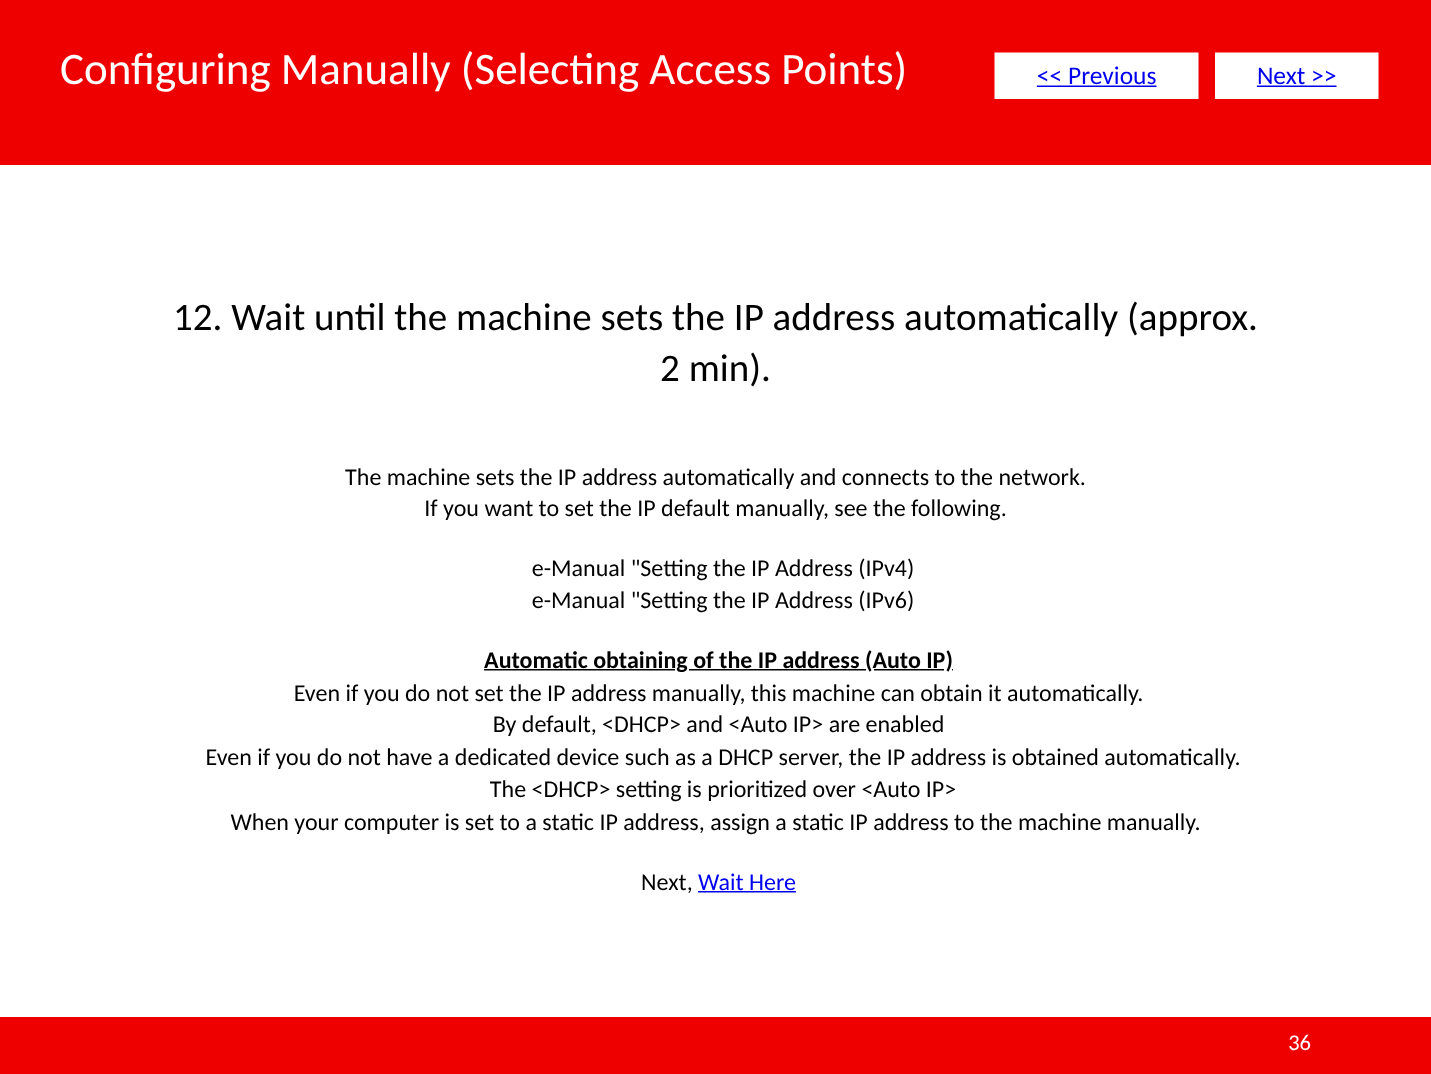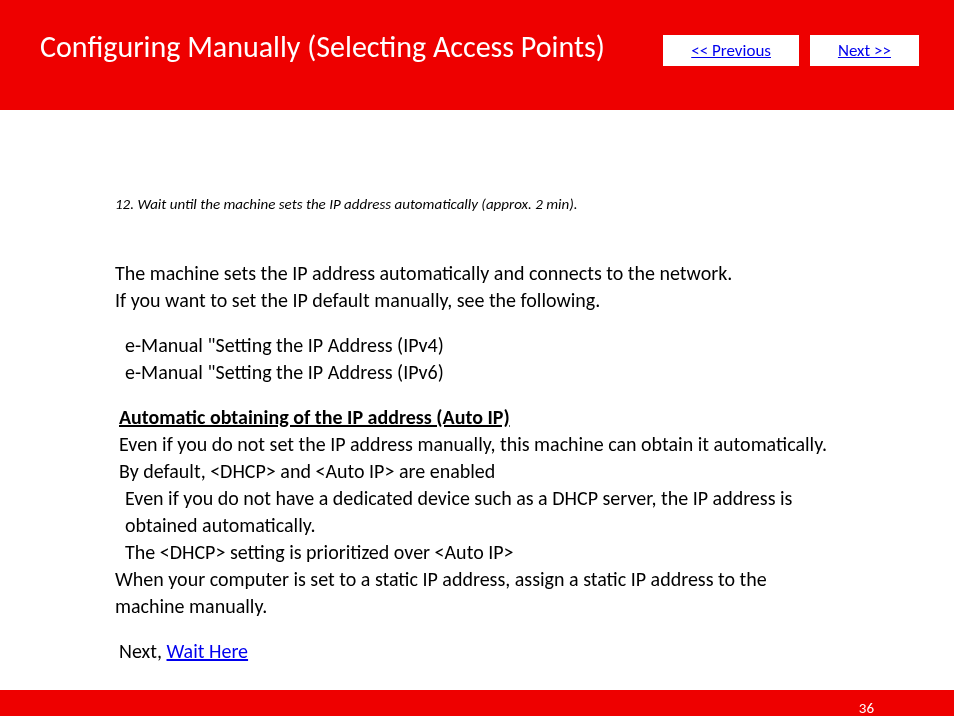--- a/index.html
+++ b/index.html
@@ -1,15 +1,15 @@
 <!DOCTYPE html>
 <html><head>
 <meta charset="utf-8">
 <style>
-  * { margin: 0; padding: 0; box-sizing: border-box; }
+  * { margin: 0; padding: 0; box-sizing: border-box; text-align: center; }
   html, body { width: 954px; height: 716px; font-family: Calibri, Arial, sans-serif; background: #fff; }
   .header {
     background: #ee0000;
     height: 110px;
     width: 100%;
     position: relative;
   }
   .title {
     color: #fff;
     font-size: 30px;
@@ -28,46 +28,45 @@
     top: 35px;
     cursor: pointer;
     font-family: Calibri, Arial, sans-serif;
   }
   .prev { right: 155px; }
   .next { right: 35px; }
   .content {
     padding: 85px 115px 0 115px;
   }
   .step-heading {
-    font-size: 15px;
+    font-size: 26px;
     color: #000;
     margin-bottom: 45px;
     line-height: 1.3;
-    font-style: italic;
   }
   .body-text {
-    font-size: 20px;
+    font-size: 16px;
     color: #000;
     line-height: 1.35;
   }
   .body-text p { margin: 0; }
   .indent { padding-left: 10px; }
   .bold { font-weight: bold; text-decoration: underline; }
   .small-indent { padding-left: 4px; }
   .link {
     color: #0000ee;
     text-decoration: underline;
     cursor: pointer;
   }
   .footer {
     position: absolute;
     bottom: 0;
     left: 0;
     width: 954px;
-    height: 26px;
+    height: 38px;
     background: #ee0000;
   }
   .page-num {
     color: #fff;
     position: absolute;
     right: 80px;
     top: 9px;
     font-size: 15px;
   }
   .gap { height: 18px; }

